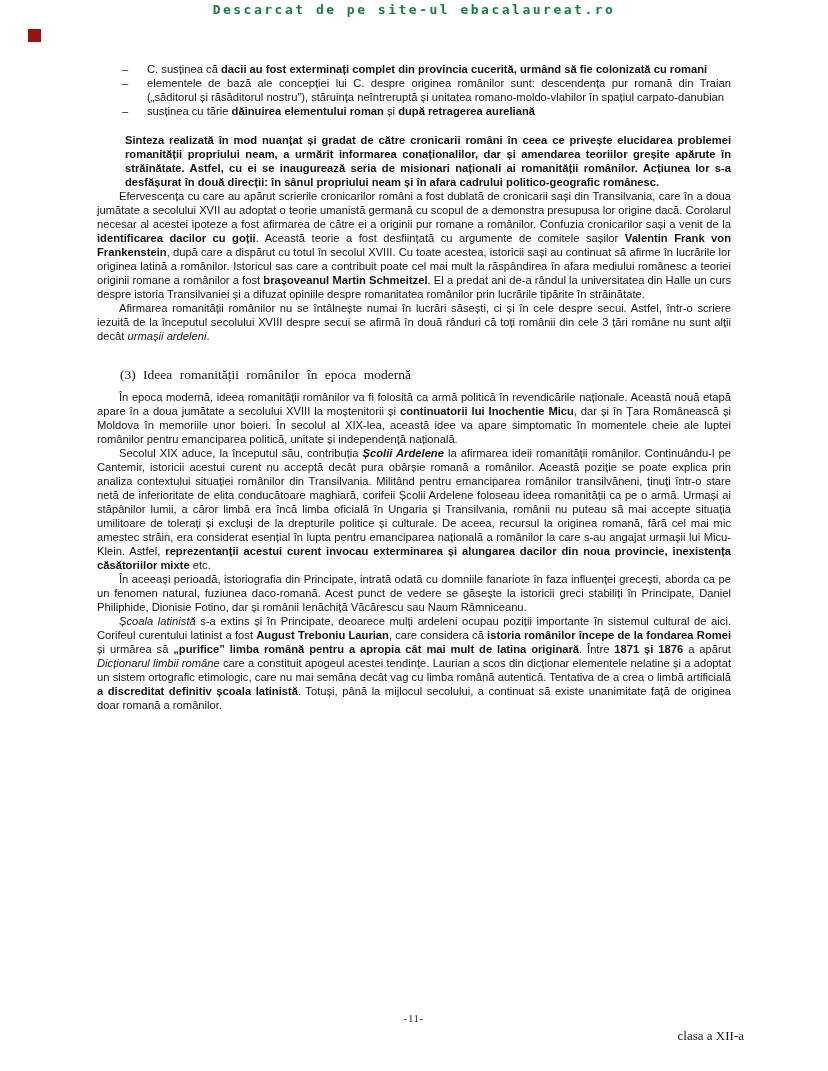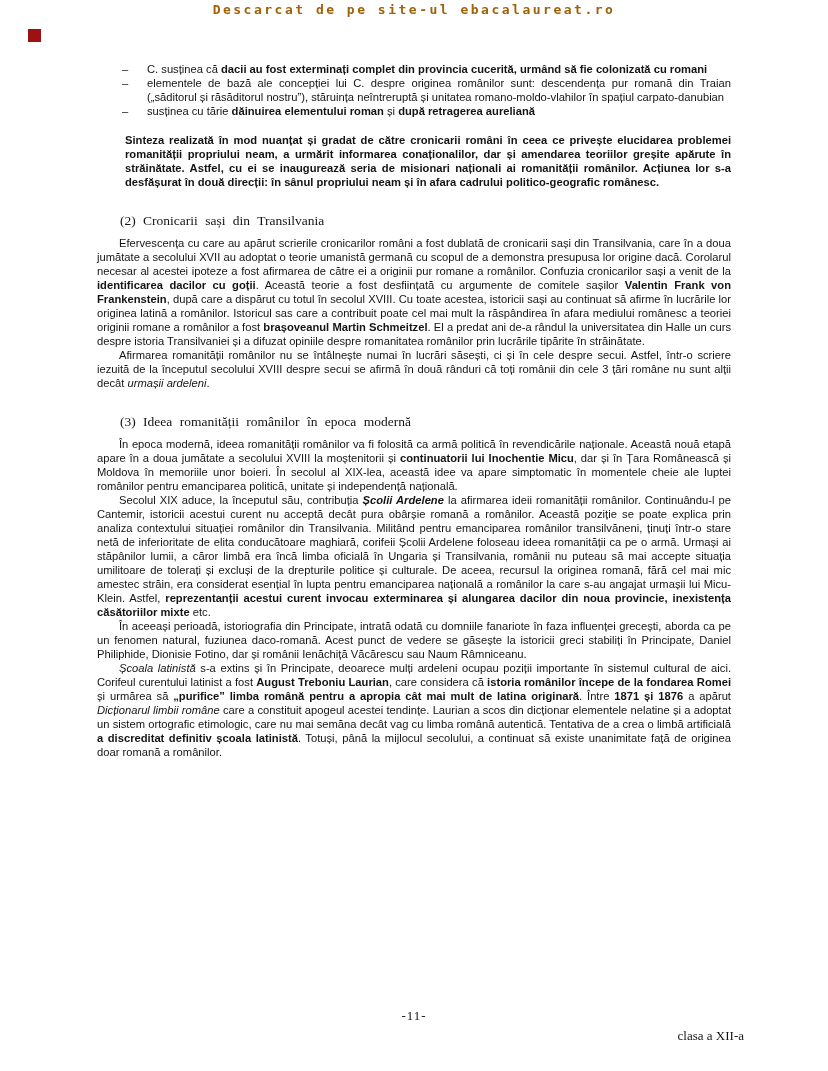--- a/index.html
+++ b/index.html
@@ -12,21 +12,21 @@
     font-family: "Liberation Sans", sans-serif;
     color: #141414;
   }
   .watermark {
     position: absolute; top: 2px; left: 0; width: 100%;
     text-align: center;
     font-family: "DejaVu Sans Mono", monospace;
     font-weight: bold;
     font-size: 13px;
     letter-spacing: 2.5px;
-    color: #a16207;
+    color: #15803d;
   }
   .corner-square {
     position: absolute; left: 28px; top: 29px;
     width: 13px; height: 13px;
     background: #9c1212;
   }
   .content {
     position: absolute; left: 97px; top: 62px; width: 634px;
     font-size: 11.2px;
     line-height: 14px;
@@ -49,21 +49,21 @@
     font-weight: normal;
     text-align: left;
     word-spacing: 4px;
     margin: 25px 0 8px 23px;
   }
   p.para { text-indent: 22px; }
   .footer-page {
     position: absolute; bottom: 47px; left: 0; width: 100%;
     text-align: center;
     font-family: "Liberation Serif", serif;
-    font-size: 13px;
+    font-size: 10px;
     letter-spacing: 1px;
   }
   .footer-class {
     position: absolute; bottom: 27px; right: 84px;
     font-family: "Liberation Serif", serif;
     font-size: 13px;
   }
 </style>
 </head>
 <body>
@@ -74,21 +74,20 @@
 <div class="content">
 
   <ul class="bullets">
     <li><span>C. susținea că </span><span style="font-weight: 700;">dacii au fost exterminați complet din provincia cucerită, urmând să fie colonizată cu romani</span></li>
     <li><span>elementele de bază ale concepției lui C. despre originea românilor sunt: descendența pur romană din Traian („săditorul și răsăditorul nostru”), stăruința neîntreruptă și unitatea romano-moldo-vlahilor în spațiul carpato-danubian</span></li>
     <li><span>susținea cu tărie </span><span style="font-weight: 700;">dăinuirea elementului roman</span><span> și </span><span style="font-weight: 700;">după retragerea aureliană</span></li>
   </ul>
 
   <p class="bold-block"><span style="font-weight: 700;">Sinteza realizată în mod nuanțat și gradat de către cronicarii români în ceea ce privește elucidarea problemei romanității propriului neam, a urmărit informarea conaționalilor, dar și amendarea teoriilor greșite apărute în străinătate. Astfel, cu ei se inaugurează seria de misionari naționali ai romanității românilor. Acțiunea lor s-a desfășurat în două direcții: în sânul propriului neam și în afara cadrului politico-geografic românesc.</span></p>
 
-  <h2 class="section-heading">(2) Cronicarii sași din Transilvania</h2>
 
   <p class="para"><span>Efervescența cu care au apărut scrierile cronicarilor români a fost dublată de cronicarii sași din Transilvania, care în a doua jumătate a secolului XVII au adoptat o teorie umanistă germană cu scopul de a demonstra presupusa lor origine dacă. Corolarul necesar al acestei ipoteze a fost afirmarea de către ei a originii pur romane a românilor. Confuzia cronicarilor sași a venit de la </span><span style="font-weight: 700;">identificarea dacilor cu goții</span><span>. Această teorie a fost desființată cu argumente de comitele sașilor </span><span style="font-weight: 700;">Valentin Frank von Frankenstein</span><span>, după care a dispărut cu totul în secolul XVIII. Cu toate acestea, istoricii sași au continuat să afirme în lucrările lor originea latină a românilor. Istoricul sas care a contribuit poate cel mai mult la răspândirea în afara mediului românesc a teoriei originii romane a românilor a fost </span><span style="font-weight: 700;">brașoveanul Martin Schmeitzel</span><span>. El a predat ani de-a rândul la universitatea din Halle un curs despre istoria Transilvaniei și a difuzat opiniile despre romanitatea românilor prin lucrările tipărite în străinătate.</span></p>
   <p class="para"><span>Afirmarea romanității românilor nu se întâlnește numai în lucrări săsești, ci și în cele despre secui. Astfel, într-o scriere iezuită de la începutul secolului XVIII despre secui se afirmă în două rânduri că toți românii din cele 3 țări române nu sunt alții decât </span><span style="font-style: italic;">urmașii ardeleni</span><span>.</span></p>
 
   <h2 class="section-heading">(3) Ideea romanității românilor în epoca modernă</h2>
 
   <p class="para"><span>În epoca modernă, ideea romanității românilor va fi folosită ca armă politică în revendicările naționale. Această nouă etapă apare în a doua jumătate a secolului XVIII la moștenitorii și </span><span style="font-weight: 700;">continuatorii lui Inochentie Micu</span><span>, dar și în Țara Românească și Moldova în memoriile unor boieri. În secolul al XIX-lea, această idee va apare simptomatic în momentele cheie ale luptei românilor pentru emanciparea politică, unitate și independență națională.</span></p>
   <p class="para"><span>Secolul XIX aduce, la începutul său, contribuția </span><span style="font-weight: 700; font-style: italic;">Școlii Ardelene</span><span> la afirmarea ideii romanității românilor. Continuându-l pe Cantemir, istoricii acestui curent nu acceptă decât pura obârșie romană a românilor. Această poziție se poate explica prin analiza contextului situației românilor din Transilvania. Militând pentru emanciparea românilor transilvăneni, ținuți într-o stare netă de inferioritate de elita conducătoare maghiară, corifeii Școlii Ardelene foloseau ideea romanității ca pe o armă. Urmași ai stăpânilor lumii, a căror limbă era încă limba oficială în Ungaria și Transilvania, românii nu puteau să mai accepte situația umilitoare de tolerați și excluși de la drepturile politice și culturale. De aceea, recursul la originea romană, fără cel mai mic amestec străin, era considerat esențial în lupta pentru emanciparea națională a românilor la care s-au angajat urmașii lui Micu-Klein. Astfel, </span><span style="font-weight: 700;">reprezentanții acestui curent invocau exterminarea și alungarea dacilor din noua provincie, inexistența căsătoriilor mixte</span><span> etc.</span></p>
   <p class="para"><span>În aceeași perioadă, istoriografia din Principate, intrată odată cu domniile fanariote în faza influenței grecești, aborda ca pe un fenomen natural, fuziunea daco-romană. Acest punct de vedere se găsește la istoricii greci stabiliți în Principate, Daniel Philiphide, Dionisie Fotino, dar și românii Ienăchiță Văcărescu sau Naum Râmniceanu.</span></p>
   <p class="para"><span style="font-style: italic;">Școala latinistă</span><span> s-a extins și în Principate, deoarece mulți ardeleni ocupau poziții importante în sistemul cultural de aici. Corifeul curentului latinist a fost </span><span style="font-weight: 700;">August Treboniu Laurian</span><span>, care considera că </span><span style="font-weight: 700;">istoria românilor începe de la fondarea Romei</span><span> și urmărea să </span><span style="font-weight: 700;">„purifice” limba română pentru a apropia cât mai mult de latina originară</span><span>. Între </span><span style="font-weight: 700;">1871 și 1876</span><span> a apărut </span><span style="font-style: italic;">Dicționarul limbii române</span><span> care a constituit apogeul acestei tendințe. Laurian a scos din dicționar elementele nelatine și a adoptat un sistem ortografic etimologic, care nu mai semăna decât vag cu limba română autentică. Tentativa de a crea o limbă artificială </span><span style="font-weight: 700;">a discreditat definitiv școala latinistă</span><span>. Totuși, până la mijlocul secolului, a continuat să existe unanimitate față de originea doar romană a românilor.</span></p>

